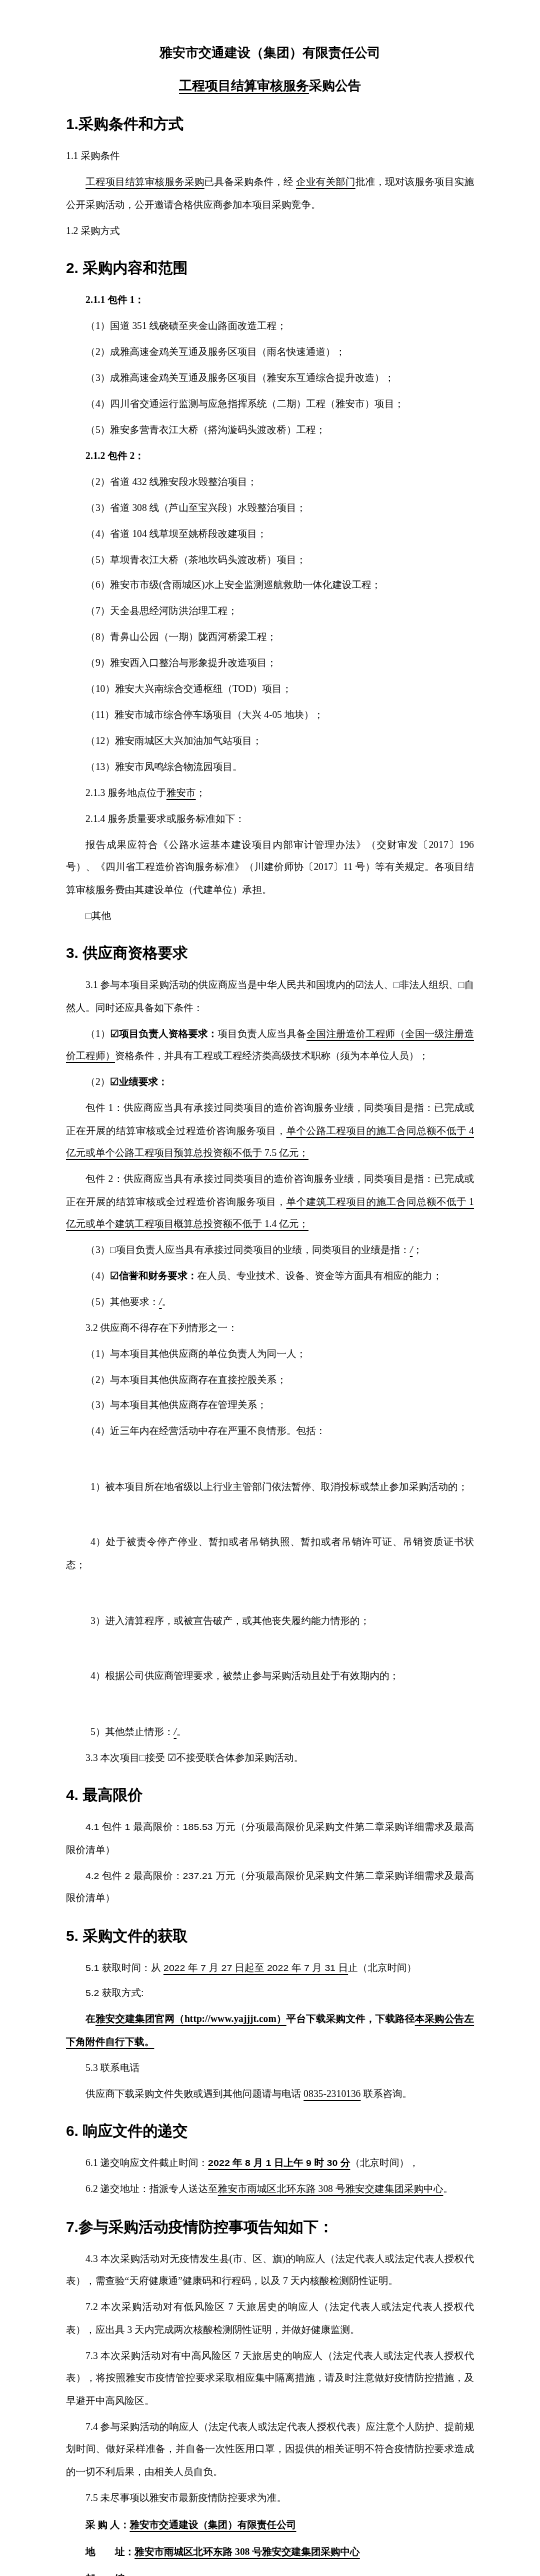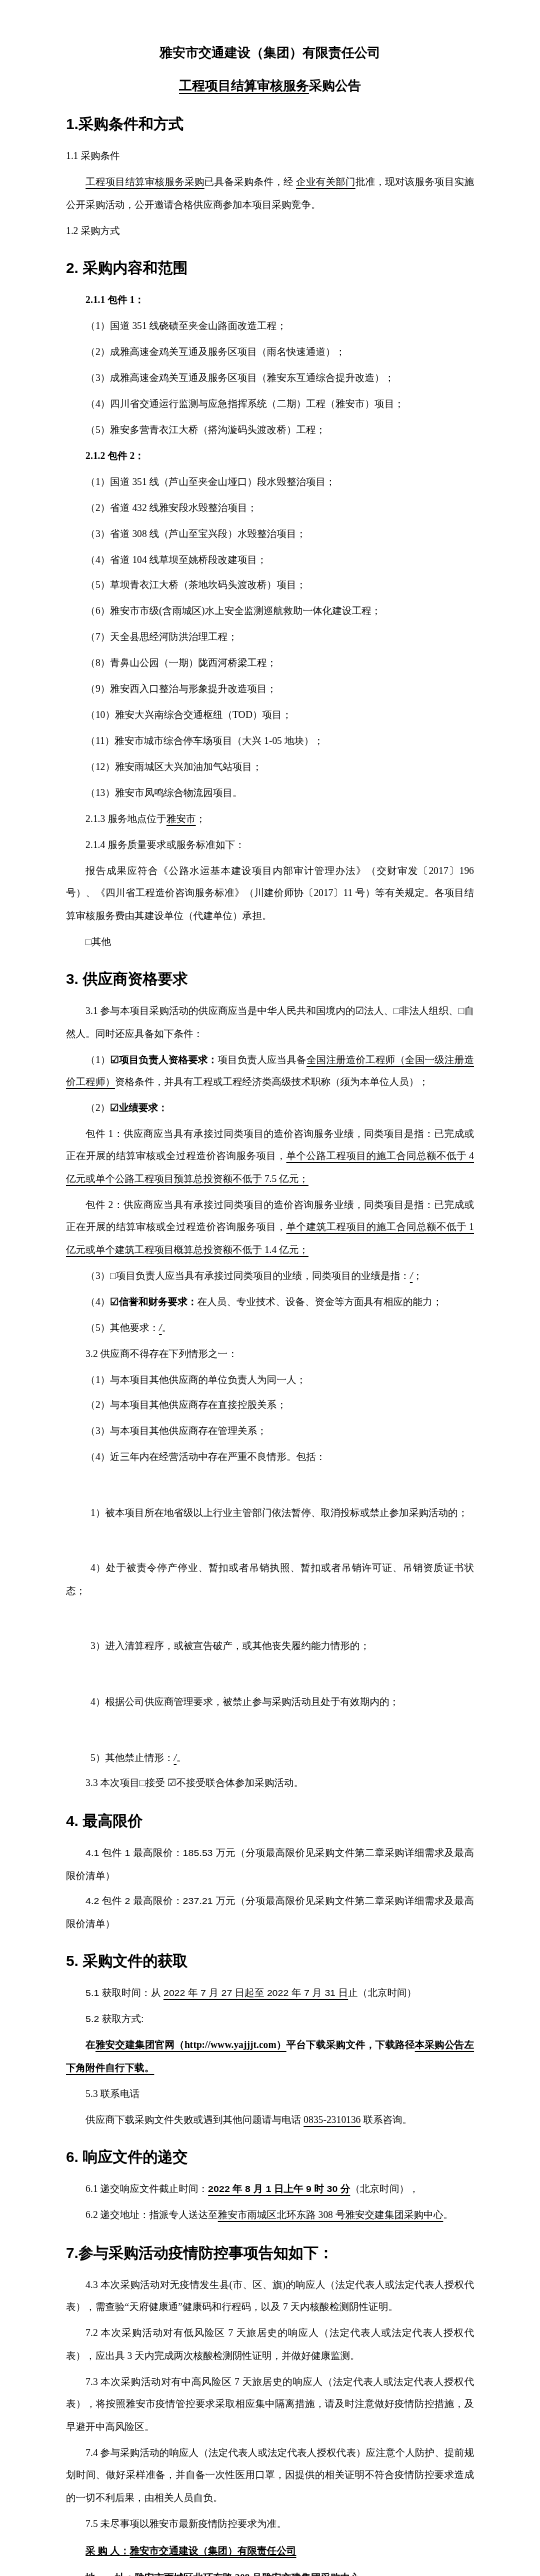--- a/index.html
+++ b/index.html
@@ -31,21 +31,21 @@
     line-height: 1.8;
     margin: 12px 0 8px 0;
     text-align: left;
   }
   .ind   { text-indent: 2em; }
   .ind25 { text-indent: 2.5em; margin-top: 33px; }
   .u     { text-decoration: underline; text-underline-offset: 2.7px; }
   .b     { font-weight: bold; }
   .slash { font-style: italic; }
   .sans  { font-family: "Liberation Sans", "DejaVu Sans", sans-serif; }
-  .contact p { font-weight: bold; margin: 4.7px 0; padding-left: 2em; text-indent: 0; text-decoration: underline; }
+  .contact p { font-weight: bold; margin: 4.7px 0; padding-left: 2em; text-indent: 0; }
 </style>
 </head>
 <body>
 
 <div class="page">
 
   <div class="title">雅安市交通建设（集团）有限责任公司</div>
   <div class="title"><span class="u">工程项目结算审核服务</span><span>采购公告</span></div>
 
   <div class="sec-h">1.采购条件和方式</div>
@@ -54,31 +54,30 @@
   <p>1.2 采购方式</p>
 
   <div class="sec-h">2. 采购内容和范围</div>
   <p class="ind b">2.1.1 包件 1：</p>
   <p class="ind">（1）国道 351 线硗碛至夹金山路面改造工程；</p>
   <p class="ind">（2）成雅高速金鸡关互通及服务区项目（雨名快速通道）；</p>
   <p class="ind">（3）成雅高速金鸡关互通及服务区项目（雅安东互通综合提升改造）；</p>
   <p class="ind">（4）四川省交通运行监测与应急指挥系统（二期）工程（雅安市）项目；</p>
   <p class="ind">（5）雅安多营青衣江大桥（搭沟漩码头渡改桥）工程；</p>
   <p class="ind b">2.1.2 包件 2：</p>
-  <p class="ind">（1）国道 351 线（芦山至夹金山垭口）段水毁整治项目；</p>
   <p class="ind">（2）省道 432 线雅安段水毁整治项目；</p>
   <p class="ind">（3）省道 308 线（芦山至宝兴段）水毁整治项目；</p>
   <p class="ind">（4）省道 104 线草坝至姚桥段改建项目；</p>
   <p class="ind">（5）草坝青衣江大桥（茶地坎码头渡改桥）项目；</p>
   <p class="ind">（6）雅安市市级(含雨城区)水上安全监测巡航救助一体化建设工程；</p>
   <p class="ind">（7）天全县思经河防洪治理工程；</p>
   <p class="ind">（8）青鼻山公园（一期）陇西河桥梁工程；</p>
   <p class="ind">（9）雅安西入口整治与形象提升改造项目；</p>
   <p class="ind">（10）雅安大兴南综合交通枢纽（TOD）项目；</p>
-  <p class="ind">（11）雅安市城市综合停车场项目（大兴 1-05 地块）；</p>
+  <p class="ind">（11）雅安市城市综合停车场项目（大兴 4-05 地块）；</p>
   <p class="ind">（12）雅安雨城区大兴加油加气站项目；</p>
   <p class="ind">（13）雅安市凤鸣综合物流园项目。</p>
   <p class="ind"><span>2.1.3 服务地点位于</span><span class="u">雅安市</span><span>；</span></p>
   <p class="ind">2.1.4 服务质量要求或服务标准如下：</p>
   <p class="ind">报告成果应符合《公路水运基本建设项目内部审计管理办法》（交财审发〔2017〕196 号）、《四川省工程造价咨询服务标准》（川建价师协〔2017〕11 号）等有关规定。各项目结算审核服务费由其建设单位（代建单位）承担。</p>
   <p class="ind">□其他</p>
 
   <div class="sec-h">3.  供应商资格要求</div>
   <p class="ind">3.1 参与本项目采购活动的供应商应当是中华人民共和国境内的☑法人、□非法人组织、□自然人。同时还应具备如下条件：</p>
   <p class="ind"><span>（1）</span><span class="b">☑项目负责人资格要求：</span><span>项目负责人应当具备</span><span class="u">全国注册造价工程师（全国一级注册造价工程师）</span><span>资格条件，并具有工程或工程经济类高级技术职称（须为本单位人员）；</span></p>

